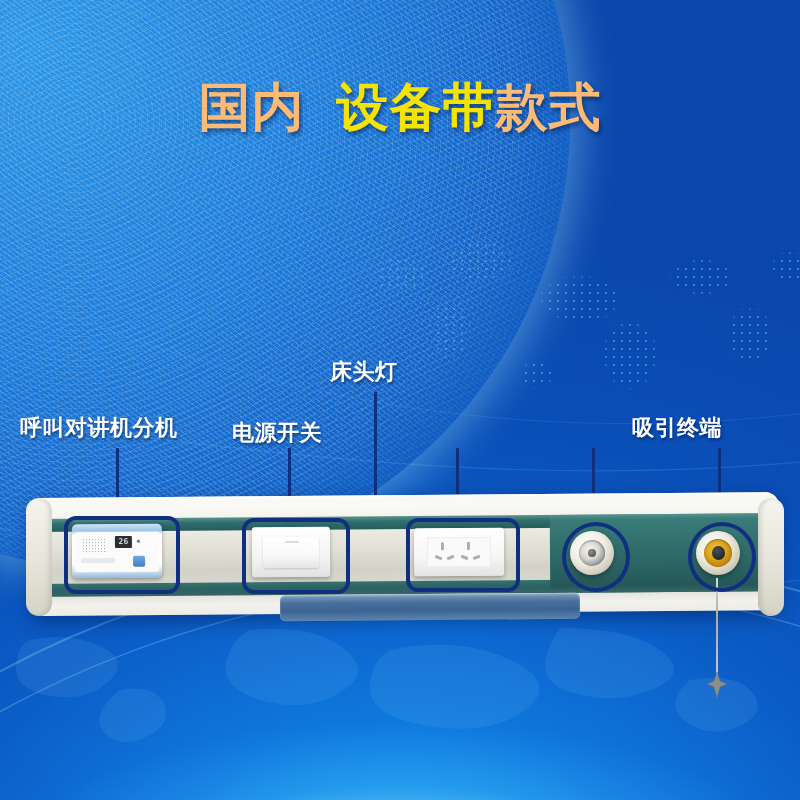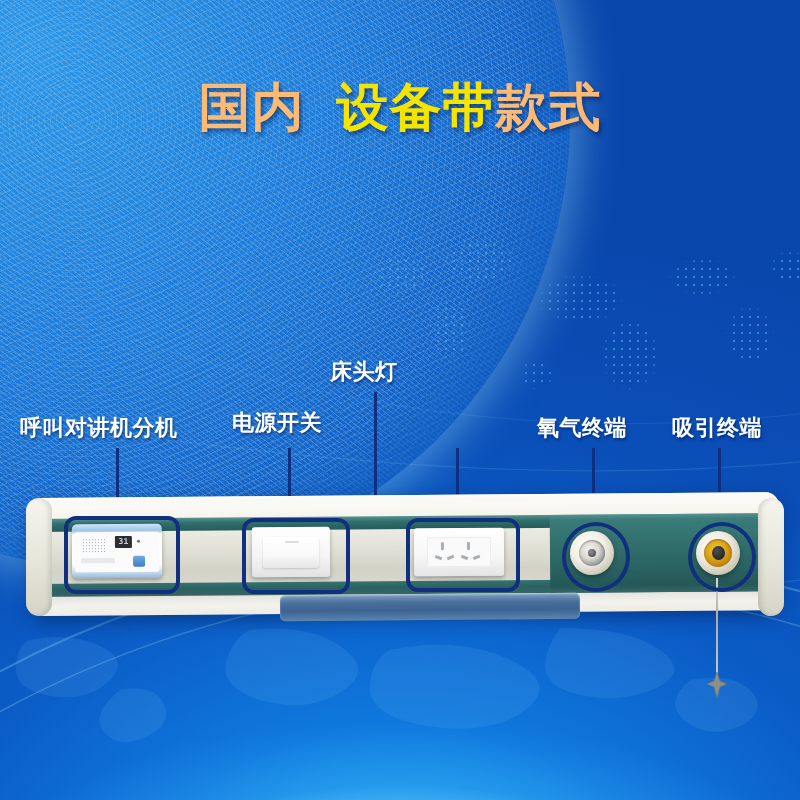--- a/index.html
+++ b/index.html
@@ -191,24 +191,23 @@
 
   <div class="bg-glow"></div>
 
   <div class="headline">
     <div class="hl-row1">
       <span class="hl-w">国内</span><span class="hl-y">设备带</span><span class="hl-w">款式</span>
     </div>
   </div>
 
   <div class="callout" style="left:20px;top:413px;">呼叫对讲机分机</div>
-  <div class="callout" style="left:232px;top:408px;">电源开关</div>
+  <div class="callout" style="left:232px;top:418px;">电源开关</div>
   <div class="callout" style="left:330px;top:357px;">床头灯</div>
-  <div class="callout" style="left:537px;top:413px;">氧气终端</div>
-  <div class="callout" style="left:672px;top:413px;">吸引终端</div>
+  <div class="callout" style="left:632px;top:413px;">吸引终端</div>
 
   <div class="leader" style="left:116px;top:448px;height:76px;"></div>
   <div class="leader" style="left:288px;top:448px;height:78px;"></div>
   <div class="leader" style="left:374px;top:392px;height:210px;"></div>
   <div class="leader" style="left:456px;top:448px;height:80px;"></div>
   <div class="leader" style="left:592px;top:448px;height:84px;"></div>
   <div class="leader" style="left:718px;top:448px;height:84px;"></div>
 
   <div class="panel-wrap">
     <div class="panel-body">
@@ -218,21 +217,21 @@
       <div class="panel-shade"></div>
     </div>
     <div class="endcap l"></div>
     <div class="endcap r"></div>
     <div class="light-strip"></div>
   </div>
 
   <div class="dev intercom">
     <div class="ic-face">
       <div class="ic-grille"></div>
-      <div class="ic-disp">31</div>
+      <div class="ic-disp">26</div>
       <div class="ic-led"></div>
       <div class="ic-slot"></div>
       <div class="ic-btn"></div>
     </div>
   </div>
 
   <div class="dev switch">
     <div class="sw-rock">
       <div class="sw-mark"></div>
     </div>

